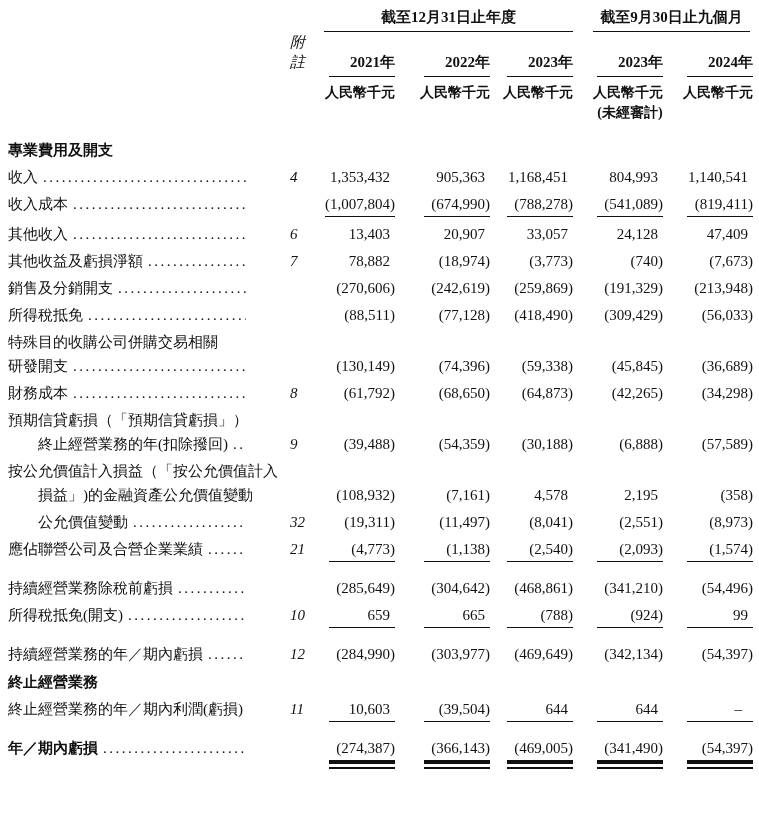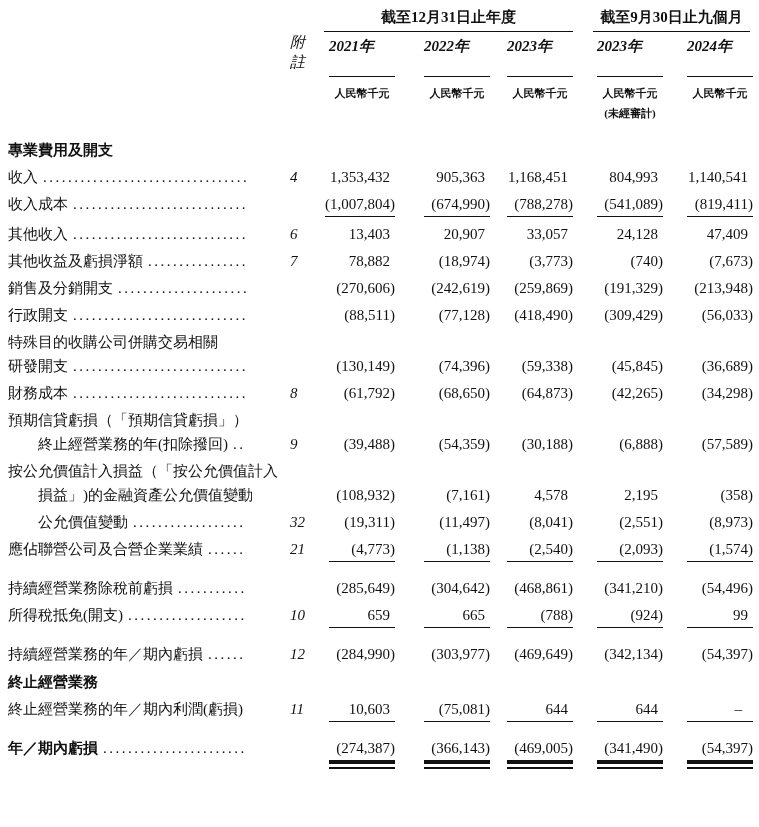--- a/index.html
+++ b/index.html
@@ -26,25 +26,25 @@
   .r-group td { vertical-align: bottom; height: 27px; }
   .group-rule {
     font-weight: bold; text-align: center;
     border-bottom: 1.5px solid #111; padding-bottom: 4px; margin-left: 20px;
   }
   .group-rule.g2 { margin-right: 3px; }
 
   .r-years td { vertical-align: bottom; height: 31px; text-align: right; }
   .r-years td.note-h { text-align: right; padding: 0 0 5px 42px; font-style: italic; }
   .yr {
-    display: inline-block; min-width: 66px; text-align: left;
-    font-weight: bold; border-bottom: 1.5px solid #111; padding-bottom: 20px; font-style: italic;
+    display: inline-block; min-width: 66px; text-align: right;
+    font-weight: bold; border-bottom: 1.5px solid #111; padding-bottom: 4px;
   }
 
-  .r-units td { text-align: right; padding-top: 6px; font-weight: bold; font-size: 11px; }
+  .r-units td { text-align: right; padding-top: 6px; font-weight: bold; font-size: 14px; }
   .u-line { text-align: right; }
   .unit, .u-sub { display: inline-block; min-width: 66px; text-align: center; }
   .u-sub:empty { display: none; }
 
   
   tbody tr:first-child td { padding-top: 17px; }
   .r-item td { padding-top: 4px; padding-bottom: 3px; }
   .r-wrap td { padding-top: 4px; padding-bottom: 0; }
   .r-sect td { padding-top: 5px; padding-bottom: 3px; }
   .r-sect .lab { font-weight: bold; }
@@ -214,21 +214,21 @@
           <td class="note"><span></span></td>
           <td class="num"><span class="val neg">(270,606)</span></td>
           <td class="num"><span class="val neg">(242,619)</span></td>
           <td class="num"><span class="val neg">(259,869)</span></td>
           <td class="num"><span class="val neg">(191,329)</span></td>
           <td class="num"><span class="val neg">(213,948)</span></td>
         </tr>
         <tr class="r-item">
           <td class="label-cell">
             <div class="labwrap">
-              <span class="lab">行政開支</span>
+              <span class="lab">所得稅抵免</span>
               <span class="leader"></span>
             </div>
           </td>
           <td class="note"><span></span></td>
           <td class="num"><span class="val neg">(88,511)</span></td>
           <td class="num"><span class="val neg">(77,128)</span></td>
           <td class="num"><span class="val neg">(418,490)</span></td>
           <td class="num"><span class="val neg">(309,429)</span></td>
           <td class="num"><span class="val neg">(56,033)</span></td>
         </tr>
@@ -412,21 +412,21 @@
         </tr>
         <tr class="r-item ul">
           <td class="label-cell">
             <div class="labwrap">
               <span class="lab">終止經營業務的年／期內利潤(虧損)</span>
               <span class="leader"></span>
             </div>
           </td>
           <td class="note"><span>11</span></td>
           <td class="num"><span class="val pos">10,603</span></td>
-          <td class="num"><span class="val neg">(75,081)</span></td>
+          <td class="num"><span class="val neg">(39,504)</span></td>
           <td class="num"><span class="val pos">644</span></td>
           <td class="num"><span class="val pos">644</span></td>
           <td class="num"><span class="val dash">–</span></td>
         </tr>
         <tr class="r-item dbl gap-top bold">
           <td class="label-cell">
             <div class="labwrap">
               <span class="lab">年／期內虧損</span>
               <span class="leader"></span>
             </div>

